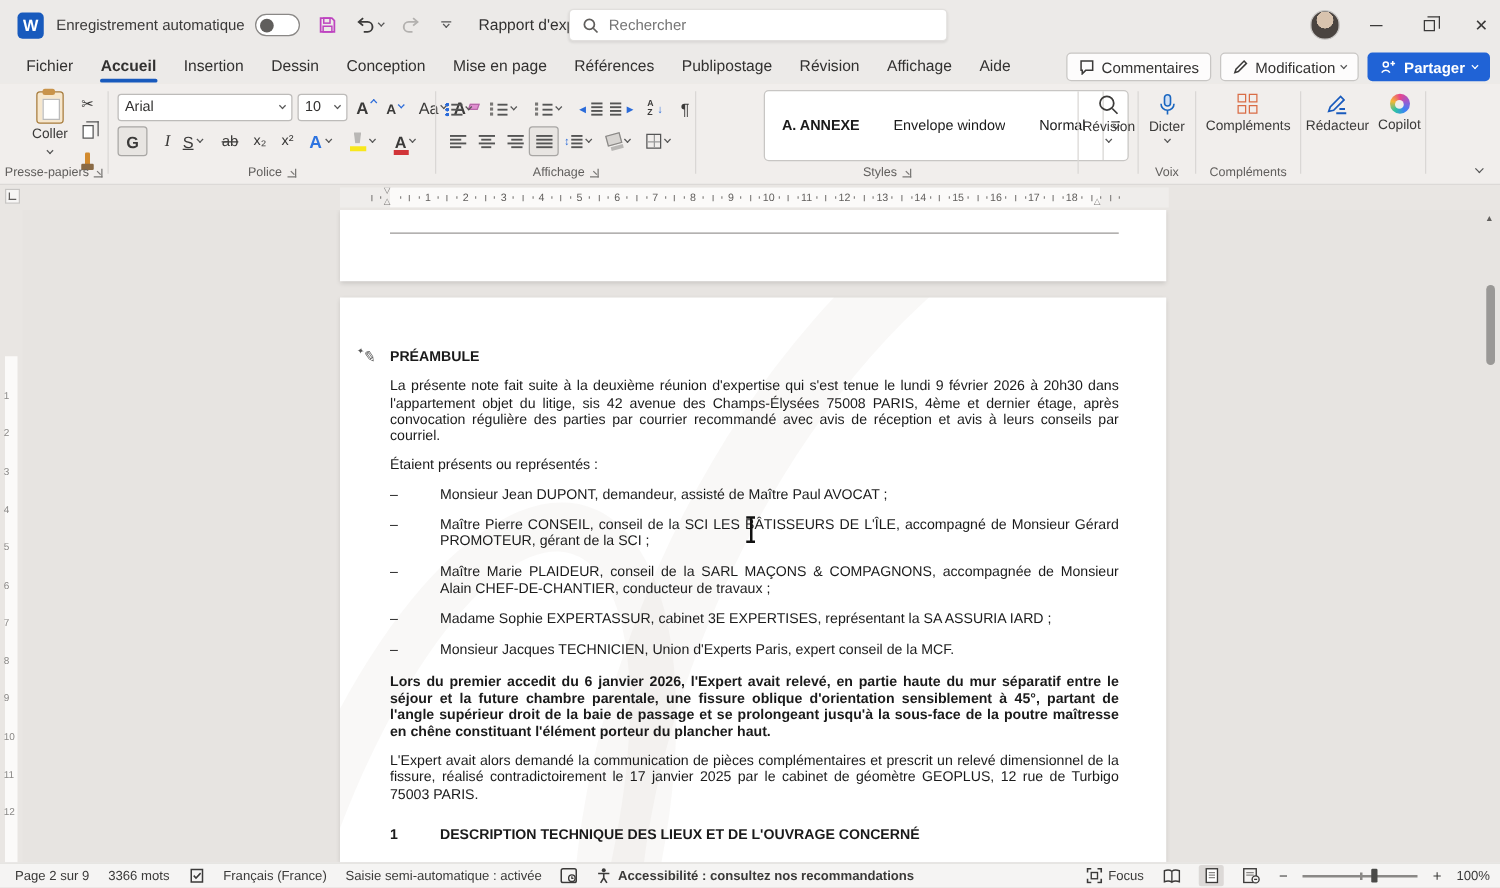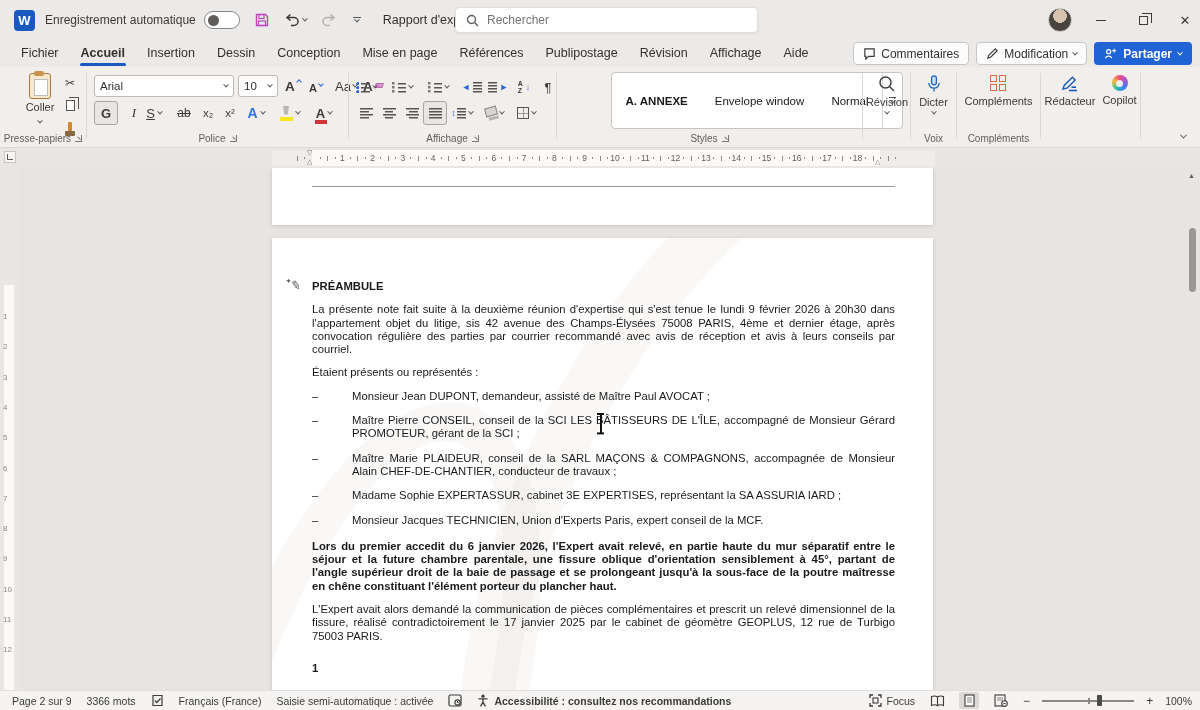--- a/index.html
+++ b/index.html
@@ -728,20 +728,21 @@
           <div class="doc-list-item"><span class="dash">–</span><span>Monsieur Jean DUPONT, demandeur, assisté de Maître Paul AVOCAT ;</span></div>
           <div class="doc-list-item"><span class="dash">–</span><span>Maître Pierre CONSEIL, conseil de la SCI LES BÂTISSEURS DE L'ÎLE, accompagné de Monsieur Gérard PROMOTEUR, gérant de la SCI ;</span></div>
           <div class="doc-list-item"><span class="dash">–</span><span>Maître Marie PLAIDEUR, conseil de la SARL MAÇONS &amp; COMPAGNONS, accompagnée de Monsieur Alain CHEF-DE-CHANTIER, conducteur de travaux ;</span></div>
           <div class="doc-list-item"><span class="dash">–</span><span>Madame Sophie EXPERTASSUR, cabinet 3E EXPERTISES, représentant la SA ASSURIA IARD ;</span></div>
           <div class="doc-list-item"><span class="dash">–</span><span>Monsieur Jacques TECHNICIEN, Union d'Experts Paris, expert conseil de la MCF.</span></div>
         </div>
       <p class="doc-p" id="para3">Lors du premier accedit du 6 janvier 2026, l'Expert avait relevé, en partie haute du mur séparatif entre le séjour et la future chambre parentale, une fissure oblique d'orientation sensiblement à 45°, partant de l'angle supérieur droit de la baie de passage et se prolongeant jusqu'à la sous-face de la poutre maîtresse en chêne constituant l'élément porteur du plancher haut.</p>
       <p class="doc-p">L'Expert avait alors demandé la communication de pièces complémentaires et prescrit un relevé dimensionnel de la fissure, réalisé contradictoirement le 17 janvier 2025 par le cabinet de géomètre GEOPLUS, 12 rue de Turbigo 75003 PARIS.</p>
       <div class="h-num-row">
         <span class="num">1</span>
+          <span>DESCRIPTION TECHNIQUE DES LIEUX ET DE L'OUVRAGE CONCERNÉ</span>
       </div>
 
     </div>
     <div class="ibeam"></div>
   </div>
 
   <div id="vscroll">
     <span class="arrow">▲</span>
     <div class="thumb"></div>
   </div>

